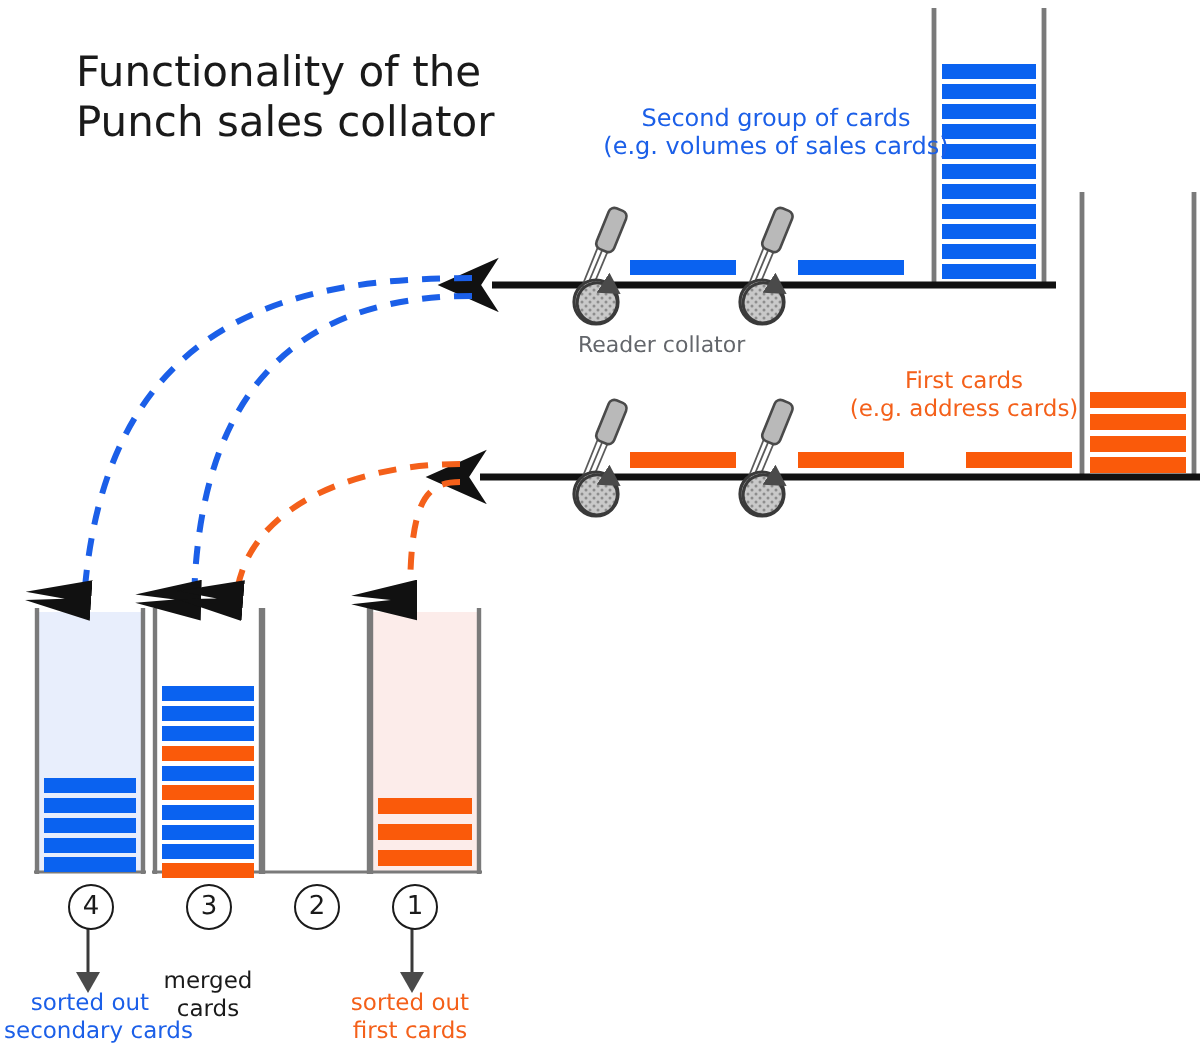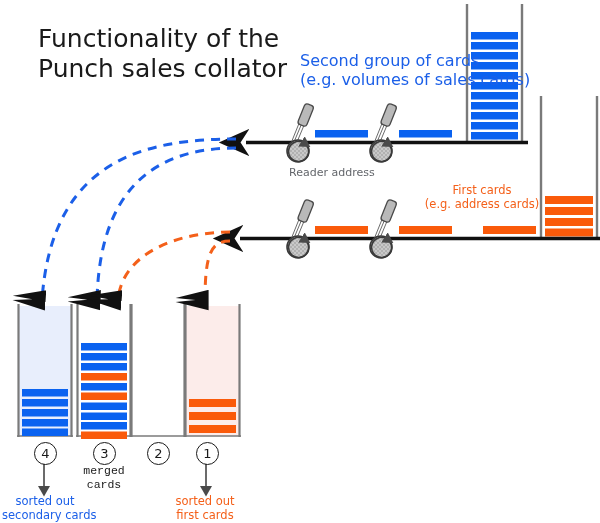--- a/index.html
+++ b/index.html
@@ -1,24 +1,24 @@
 <!DOCTYPE html>
 <html><head>
 <meta charset="utf-8">
 <style>
   html,body{margin:0;padding:0;background:#ffffff;}
   body{width:600px;height:523px;overflow:hidden;font-family:"DejaVu Sans","Liberation Sans",sans-serif;}
   #stage{position:relative;width:600px;height:523px;background:#ffffff;}
   #svgroot{position:absolute;left:0;top:0;width:600px;height:523px;}
   .txt{position:absolute;white-space:pre;line-height:1.18;}
-  #title{left:38px;top:24px;font-size:25px;color:#1a1a1a;}
-  #lbl-second{left:300px;top:52px;font-size:16px;color:#1b5fe8;text-align:center;width:176px;}
+  #title{left:38px;top:24px;font-size:21px;color:#1a1a1a;}
+  #lbl-second{left:300px;top:52px;font-size:12px;color:#1b5fe8;text-align:center;width:176px;}
   #lbl-first{left:408px;top:184px;font-size:11.5px;color:#f4601a;text-align:center;width:148px;}
   #lbl-brushes{left:289px;top:167px;font-size:11px;color:#63666b;}
-  #lbl-merged{left:77px;top:464px;font-size:11.5px;color:#1a1a1a;text-align:center;width:54px;font-family:Liberation Mono, monospace;}
+  #lbl-merged{left:77px;top:484px;font-size:11.5px;color:#1a1a1a;text-align:center;width:54px;}
   #lbl-sorted-sec{left:2px;top:495px;font-size:11.5px;color:#1b5fe8;text-align:center;width:86px;}
   #lbl-sorted-first{left:163px;top:495px;font-size:11.5px;color:#f4601a;text-align:center;width:84px;}
   .circnum{position:absolute;width:21px;height:21px;border:1.6px solid #1a1a1a;border-radius:50%;
            font-size:13px;color:#1a1a1a;display:flex;align-items:center;justify-content:center;}
 </style>
 </head>
 <body>
 
 <div id="stage">
 
@@ -201,21 +201,21 @@
   </svg>
 
   <div id="title" class="txt"><span>Functionality of the</span><br><span>Punch sales collator</span></div>
 
   <div id="lbl-second" class="txt">Second group of cards
 (e.g. volumes of sales cards)</div>
 
   <div id="lbl-first" class="txt">First cards
 (e.g. address cards)</div>
 
-  <div id="lbl-brushes" class="txt">Reader address</div>
+  <div id="lbl-brushes" class="txt">Reader collator</div>
 
   <div id="lbl-merged" class="txt">merged
 cards</div>
 
   <div id="lbl-sorted-sec" class="txt">sorted out
 secondary cards</div>
 
   <div id="lbl-sorted-first" class="txt">sorted out
 first cards</div>
 

